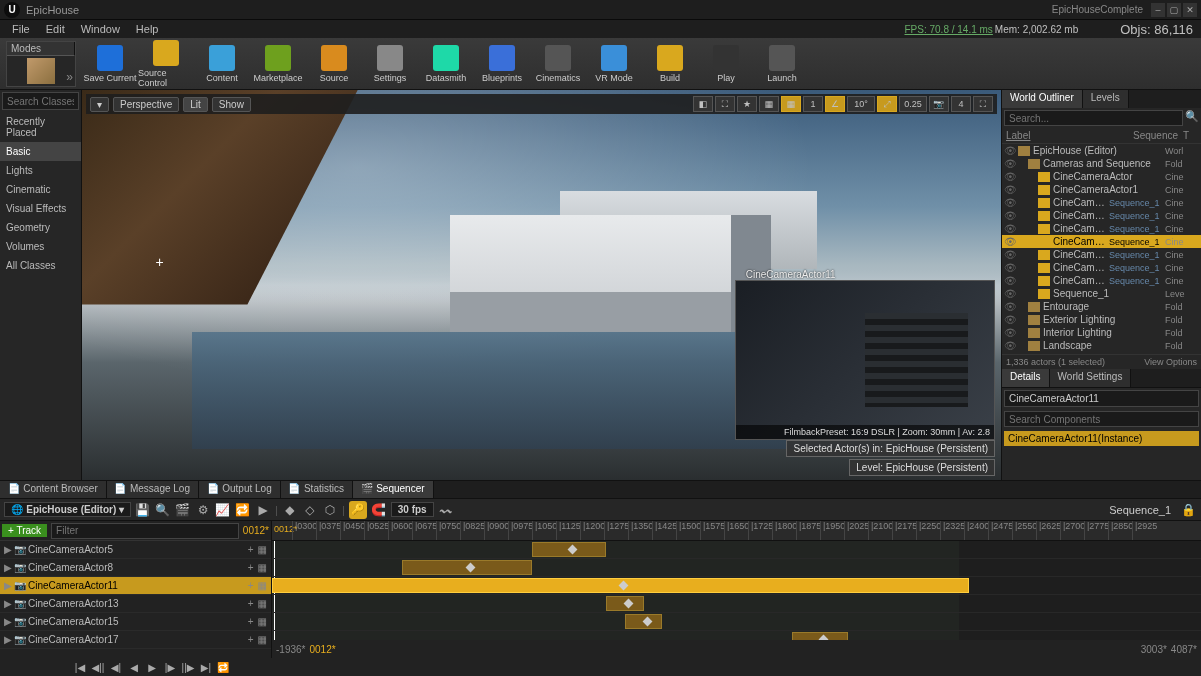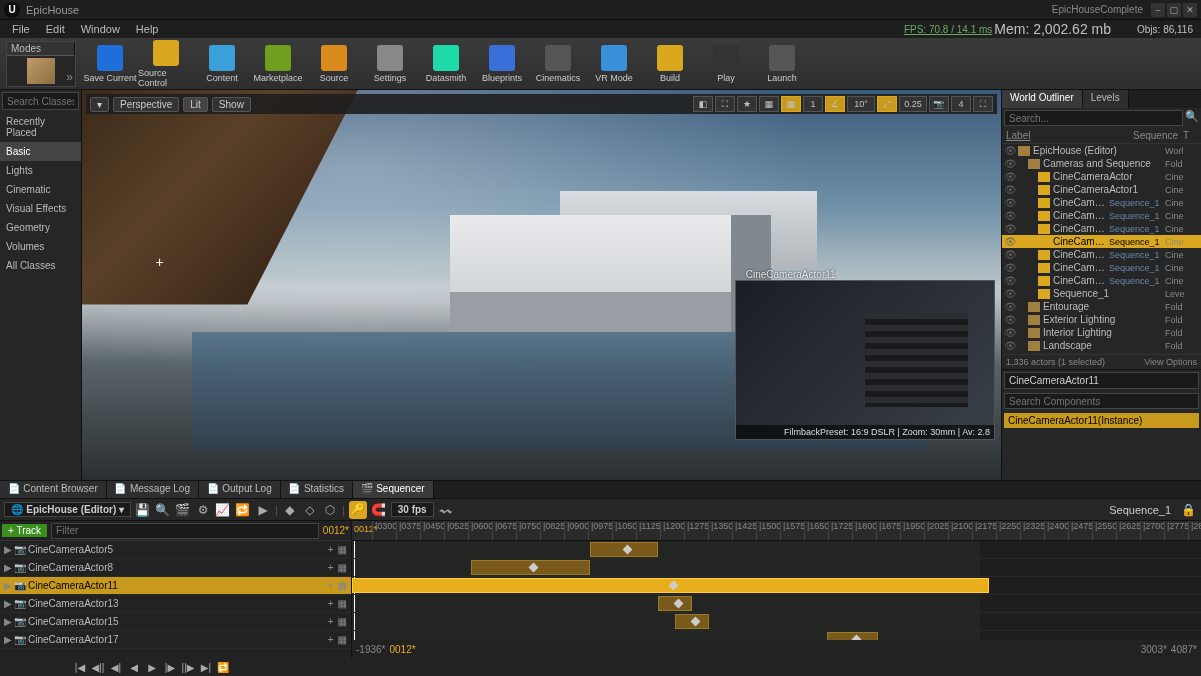--- a/index.html
+++ b/index.html
@@ -81,21 +81,21 @@
 .dsearch input{width:100%;background:#1a1a1a;border:1px solid #444;padding:2px 4px;font-size:10px;color:#999;height:16px;}
 
 .bottom-tabs{display:flex;background:#1e1e1e;height:18px;border-top:1px solid #111;}
 .seq-panel{background:#262626;height:178px;display:flex;flex-direction:column;border-top:1px solid #111;}
 .seq-top{display:flex;align-items:center;padding:2px 4px;gap:4px;height:22px;border-bottom:1px solid #111;}
 .seq-combo{background:#1a1a1a;border:1px solid #444;padding:1px 6px;font-size:10px;color:#ccc;font-weight:bold;}
 .seq-ico{width:16px;height:16px;display:flex;align-items:center;justify-content:center;color:#aaa;cursor:pointer;font-size:12px;}
 .seq-key{width:18px;height:18px;background:#d9a81e;border-radius:3px;display:flex;align-items:center;justify-content:center;color:#000;}
 .seq-name{margin-left:auto;color:#ccc;font-size:11px;padding-right:6px;}
 .seq-body{flex:1;display:flex;min-height:0;}
-.seq-tracks{width:352px;background:#222;border-right:1px solid #111;display:flex;flex-direction:column;}
+.seq-tracks{width:272px;background:#222;border-right:1px solid #111;display:flex;flex-direction:column;}
 .trk-head{display:flex;align-items:center;padding:2px;gap:4px;height:20px;border-bottom:1px solid #333;}
 .trk-head .add{background:#3a8f1e;color:#fff;padding:1px 6px;font-size:10px;border:none;cursor:pointer;}
 .trk-head input{flex:1;background:#1a1a1a;border:1px solid #444;padding:1px 4px;font-size:10px;color:#999;height:16px;}
 .trk-row{display:flex;align-items:center;padding:2px 4px;font-size:10px;color:#bbb;border-bottom:1px solid #2a2a2a;cursor:pointer;height:18px;}
 .trk-row.sel{background:#c79a1e;color:#000;}
 .trk-row .tri{width:10px;color:#888;}
 .trk-row .cam{width:12px;color:#888;margin-right:2px;}
 .trk-row .tlbl{flex:1;}
 .trk-row .pls{color:#888;margin-right:4px;}
 .seq-timeline{flex:1;background:#1e1e1e;position:relative;overflow:hidden;}
@@ -126,22 +126,22 @@
       <div class="win-btn">▢</div>
       <div class="win-btn">✕</div>
     </div>
   </div>
 </div>
 
 <div class="menu-bar">
   <span id="menu-items"><span class="menu-item">File</span><span class="menu-item">Edit</span><span class="menu-item">Window</span><span class="menu-item">Help</span></span>
   <div class="spacer"></div>
   <span style="color:#6a6;font-size:10px;margin-right:0;text-decoration:underline;">FPS: 70.8 / 14.1 ms</span>
-  <span style="font-size:14px;margin-right:24px;">Mem: 2,002.62 mb</span>
-  <span style="font-size:10px;margin-right:4px;">Objs: 86,116</span>
+  <span style="font-size:10px;margin-right:8px;">Mem: 2,002.62 mb</span>
+  <span style="font-size:13px;margin-right:4px;margin-left:32px;">Objs: 86,116</span>
 </div>
 
 <div class="toolbar">
   <div class="modes-box">
     <div class="tab">Modes</div>
     <div class="cube"></div>
     <div class="arrow">»</div>
   </div>
   <div id="toolbar-btns" style="display:flex;">
       <div class="tool-btn">
@@ -243,20 +243,24 @@
       <div class="overhang"></div>
       <div class="building2"></div>
       <div class="building"></div>
       <div class="pool"></div>
       <div class="cross">+</div>
       <span class="cam-label">CineCameraActor11</span>
       <div class="pip">
         <div class="pip-stairs"></div>
         <div class="pip-label">FilmbackPreset: 16:9 DSLR | Zoom: 30mm | Av: 2.8</div>
       </div>
+      <div class="vp-footer">
+        <div class="vp-foot-box">Selected Actor(s) in: EpicHouse (Persistent)</div>
+        <div class="vp-foot-box">Level: EpicHouse (Persistent)</div>
+      </div>
     </div>
   </div>
 
   <div class="right-panel">
     <div class="tab-row">
       <div class="tab active">World Outliner</div>
       <div class="tab">Levels</div>
     </div>
     <div class="outliner-search">
       <input placeholder="Search..." style="">
@@ -393,20 +397,24 @@
           <span class="ico fold"></span>
           <span class="lbl">Lighting and Effects</span>
           <span class="typ">Fold</span>
         </div>
       </div>
     <div class="out-foot">
       <span>1,336 actors (1 selected)</span>
       <span style="cursor:pointer;">View Options</span>
     </div>
 
+    <div class="tab-row">
+      <div class="tab active">Details</div>
+      <div class="tab">World Settings</div>
+    </div>
     <div class="details-sec">
       <div class="details-name">CineCameraActor11</div>
       <div class="dsearch"><input placeholder="Search Components" style=""></div>
       <div class="comp-row">CineCameraActor11(Instance)</div>
 
     </div>
   </div>
 </div>
 
 <div class="bottom-tabs" id="bottom-tabs">

